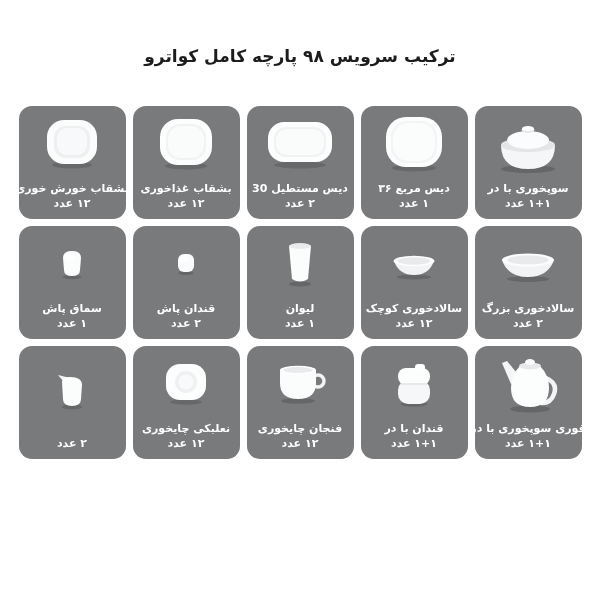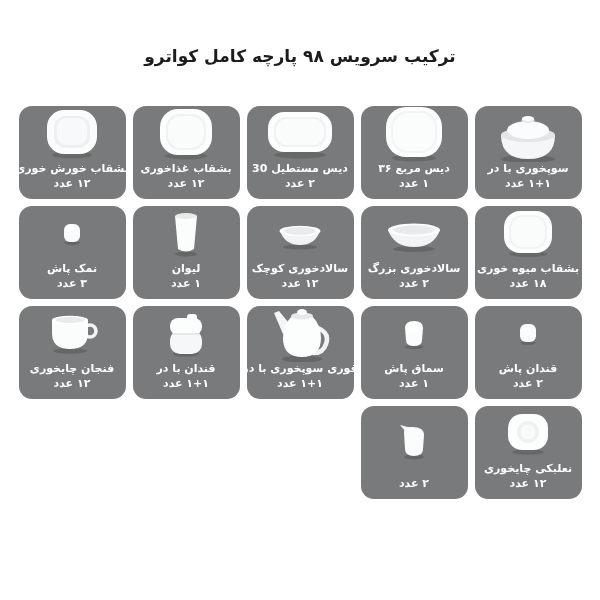--- a/index.html
+++ b/index.html
@@ -20,21 +20,21 @@
   }
   .grid {
     direction:rtl;            
     width:563px;
     margin:40px auto 0;
     display:grid;
     grid-template-columns:repeat(5,107px);
     gap:7px;
   }
   .card {
-    height:93px;
+    height:113px;
     background:#797a7c;
     border-radius:13px;
     display:flex;
     flex-direction:column;
     align-items:center;
     justify-content:flex-end;
     padding-bottom:7px;
   }
   .icon-wrap {
     flex:1 1 auto;
@@ -122,32 +122,20 @@
         <ellipse cx="28" cy="47" rx="20" ry="3.5" fill="#000" opacity=".14"></ellipse>
         <rect x="3" y="2" width="50" height="44" rx="17" fill="#fbfcfc"></rect>
         <rect x="10" y="8" width="36" height="32" rx="12" fill="#edeff0"></rect>
         <rect x="13" y="10" width="30" height="27" rx="10" fill="#f8f9fa"></rect>
       </svg>
     </div>
     <div class="item-name">بشقاب خورش خوری</div>
     <div class="item-qty">۱۲ عدد</div>
   </div>
 
-  <div class="card">
-    <div class="icon-wrap">
-      <svg width="54" height="50" viewBox="0 0 54 50">
-        <ellipse cx="27" cy="45" rx="19" ry="3.2" fill="#000" opacity=".14"></ellipse>
-        <rect x="3" y="2" width="48" height="42" rx="16" fill="#fcfdfd"></rect>
-        <rect x="8" y="6" width="38" height="34" rx="13" fill="#f2f3f4"></rect>
-        <rect x="10" y="8" width="34" height="30" rx="12" fill="#fafbfb"></rect>
-      </svg>
-    </div>
-    <div class="item-name">بشقاب میوه خوری</div>
-    <div class="item-qty">۱۸ عدد</div>
-  </div>
 
   <div class="card">
     <div class="icon-wrap">
       <svg width="60" height="38" viewBox="0 0 60 38">
         <ellipse cx="30" cy="34" rx="21" ry="3" fill="#000" opacity=".16"></ellipse>
         <path d="M4 15 Q10 32 30 32 Q50 32 56 15 Z" fill="#f2f3f4"></path>
         <ellipse cx="30" cy="15" rx="26" ry="6.5" fill="#fdfdfe"></ellipse>
         <ellipse cx="30" cy="15" rx="20.5" ry="4.6" fill="#e9eaec"></ellipse>
       </svg>
     </div>
@@ -173,31 +161,20 @@
       <svg width="36" height="48" viewBox="0 0 36 48">
         <ellipse cx="18" cy="44" rx="11" ry="2.6" fill="#000" opacity=".16"></ellipse>
         <path d="M7 6 H29 L26 39 Q18 44 10 39 Z" fill="#fbfcfc"></path>
         <ellipse cx="18" cy="6" rx="11" ry="3" fill="#e9eaec"></ellipse>
       </svg>
     </div>
     <div class="item-name">لیوان</div>
     <div class="item-qty">۱ عدد</div>
   </div>
 
-  <div class="card">
-    <div class="icon-wrap">
-      <svg width="22" height="24" viewBox="0 0 22 24">
-        <ellipse cx="11" cy="21" rx="7.5" ry="2" fill="#000" opacity=".16"></ellipse>
-        <rect x="3" y="2" width="16" height="18" rx="6" fill="#fafbfc"></rect>
-        <rect x="5" y="3" width="8" height="7" rx="3.5" fill="#ffffff"></rect>
-      </svg>
-    </div>
-    <div class="item-name">نمک پاش</div>
-    <div class="item-qty">۳ عدد</div>
-  </div>
 
   <div class="card">
     <div class="icon-wrap">
       <svg width="22" height="24" viewBox="0 0 22 24">
         <ellipse cx="11" cy="21" rx="7.5" ry="2" fill="#000" opacity=".16"></ellipse>
         <rect x="3" y="2" width="16" height="18" rx="6" fill="#fafbfc"></rect>
         <rect x="5" y="3" width="8" height="7" rx="3.5" fill="#ffffff"></rect>
       </svg>
     </div>
     <div class="item-name">قندان پاش</div>

